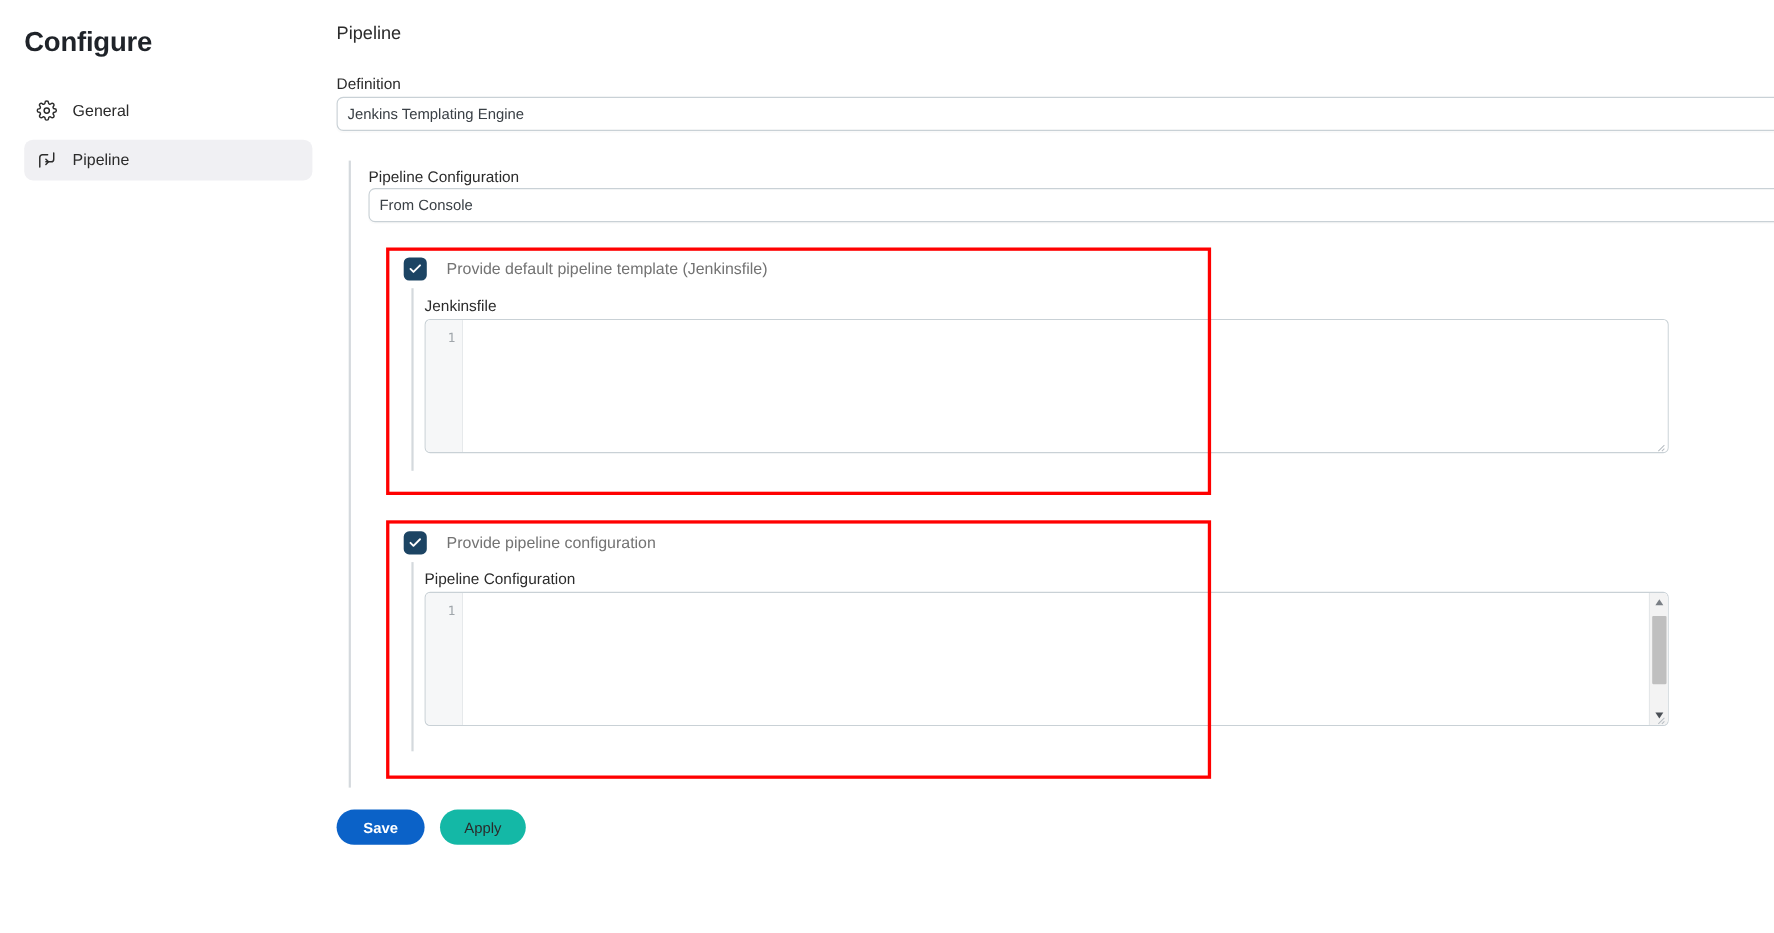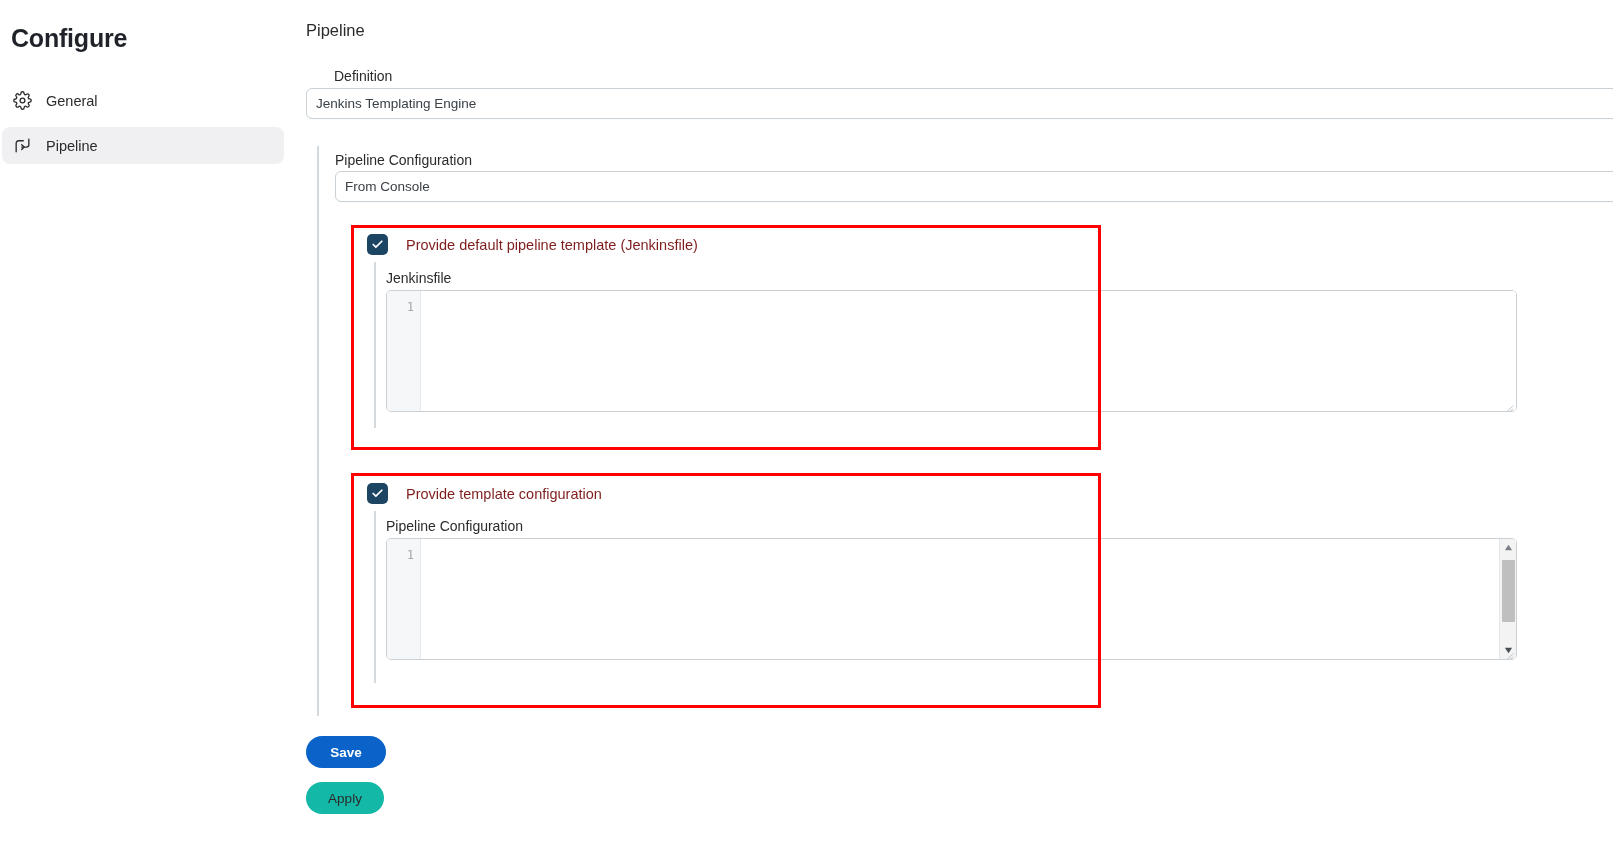--- a/index.html
+++ b/index.html
@@ -14,25 +14,25 @@
   .page { position: relative; width: 1613px; height: 848px; }
 
   
   .sidebar {
     position: absolute; left: 0; top: 0;
     width: 300px; height: 848px;
     background: #ffffff;
     padding: 0;
   }
   .sidebar-title {
-    position: absolute; left: 11px; top: 24px;
+    position: absolute; left: 22px; top: 24px;
     font-size: 25px; font-weight: 700; letter-spacing: -0.2px;
     color: #1f2329;
   }
-  .nav { position: absolute; left: 0; top: 82px; width: 300px; }
+  .nav { position: absolute; left: 0; top: 82px; width: 300px; padding-left: 20px; }
   .nav-item {
     display: flex; align-items: center;
     height: 37px;
     margin: 0 16px 8px 2px;
     padding-left: 9px;
     border-radius: 8px;
     cursor: pointer;
     color: #2b2b2b;
   }
   .nav-item.selected { background: #f0f0f3; }
@@ -64,21 +64,21 @@
     cursor: pointer;
     box-shadow: 0 1px 1px rgba(0,0,0,0.02);
   }
   .chev {
     position: absolute; right: 11px; top: 50%;
     transform: translateY(-50%);
     width: 13px; height: 13px;
   }
 
   
-  .definition-label { position: absolute; left: 0; top: 68px; margin-left: 28px; }
+  .definition-label { position: absolute; left: 0; top: 68px; }
   .definition-select { position: absolute; left: 0; top: 88px; width: 1338px; }
 
   
   .group-l1 {
     position: absolute; left: 11px; top: 146px;
     width: 1296px; height: 570px;
     border-left: 2px solid #d4d9dd;
     padding-left: 18px;
   }
   .pc-label { position: absolute; left: 29px; top: 152px; }
@@ -97,21 +97,21 @@
   
   .check-row { position: absolute; display: flex; align-items: center; }
   .checkbox {
     width: 21px; height: 21px;
     border-radius: 5px;
     background: #1c4463;
     display: flex; align-items: center; justify-content: center;
     flex: 0 0 21px;
     cursor: pointer;
   }
-  .check-label { font-size: 14.5px; color: #7f1d1d; margin-left: 18px; white-space: nowrap; }
+  .check-label { font-size: 14.5px; color: #737373; margin-left: 18px; white-space: nowrap; }
 
   
   .group-l2 {
     position: absolute;
     border-left: 2px solid #d4d9dd;
   }
 
   .sub-label { position: absolute; font-size: 14px; color: #2b2b2b; }
 
   
@@ -160,21 +160,21 @@
   }
   .sb-arrow { height: 17px; width: 17px; display:flex; align-items:center; justify-content:center; }
   .sb-track { flex: 1; width: 17px; position: relative; }
   .sb-thumb {
     position: absolute; top: 4px; left: 2px;
     width: 13px; height: 62px;
     background: #bfbfbf; border-radius: 1px;
   }
 
   
-  .actions { position: absolute; left: 0; top: 736px; display: flex; gap: 14px; flex-direction: column; }
+  .actions { position: absolute; left: 0; top: 736px; display: flex; gap: 14px; }
   .btn {
     height: 32px; border-radius: 16px;
     display: flex; align-items: center; justify-content: center;
     font-size: 13.5px; cursor: pointer; border: none;
     font-family: "Liberation Sans", sans-serif;
   }
   .btn-primary { background: #0b62c8; color: #ffffff; font-weight: 700; width: 80px; }
   .btn-secondary { background: #14b8a6; color: #2b2b2b; width: 78px; }
 </style>
 </head>
@@ -260,21 +260,21 @@
           </svg>
       </span>
     </div>
 
     <div class="check-row" style="left:61px; top:483px;">
       <span class="checkbox">
         <svg width="13" height="13" viewBox="0 0 24 24" fill="none" stroke="#ffffff" stroke-width="3.2" stroke-linecap="round" stroke-linejoin="round">
             <path d="M20 6L9 17l-5-5"></path>
           </svg>
       </span>
-      <span class="check-label">Provide template configuration</span>
+      <span class="check-label">Provide pipeline configuration</span>
     </div>
 
     <div class="group-l2" style="left:68px; top:511px; height:172px;"></div>
 
     <div class="sub-label" style="left:80px; top:518px;">Pipeline Configuration</div>
 
     <div class="editor" style="left:80px; top:538px; width:1131px; height:122px;">
       <div class="gutter">1</div>
       <div class="code-area" contenteditable="false" style=""></div>
       <div class="scrollbar" style="right:0; top:0; bottom:0;">

